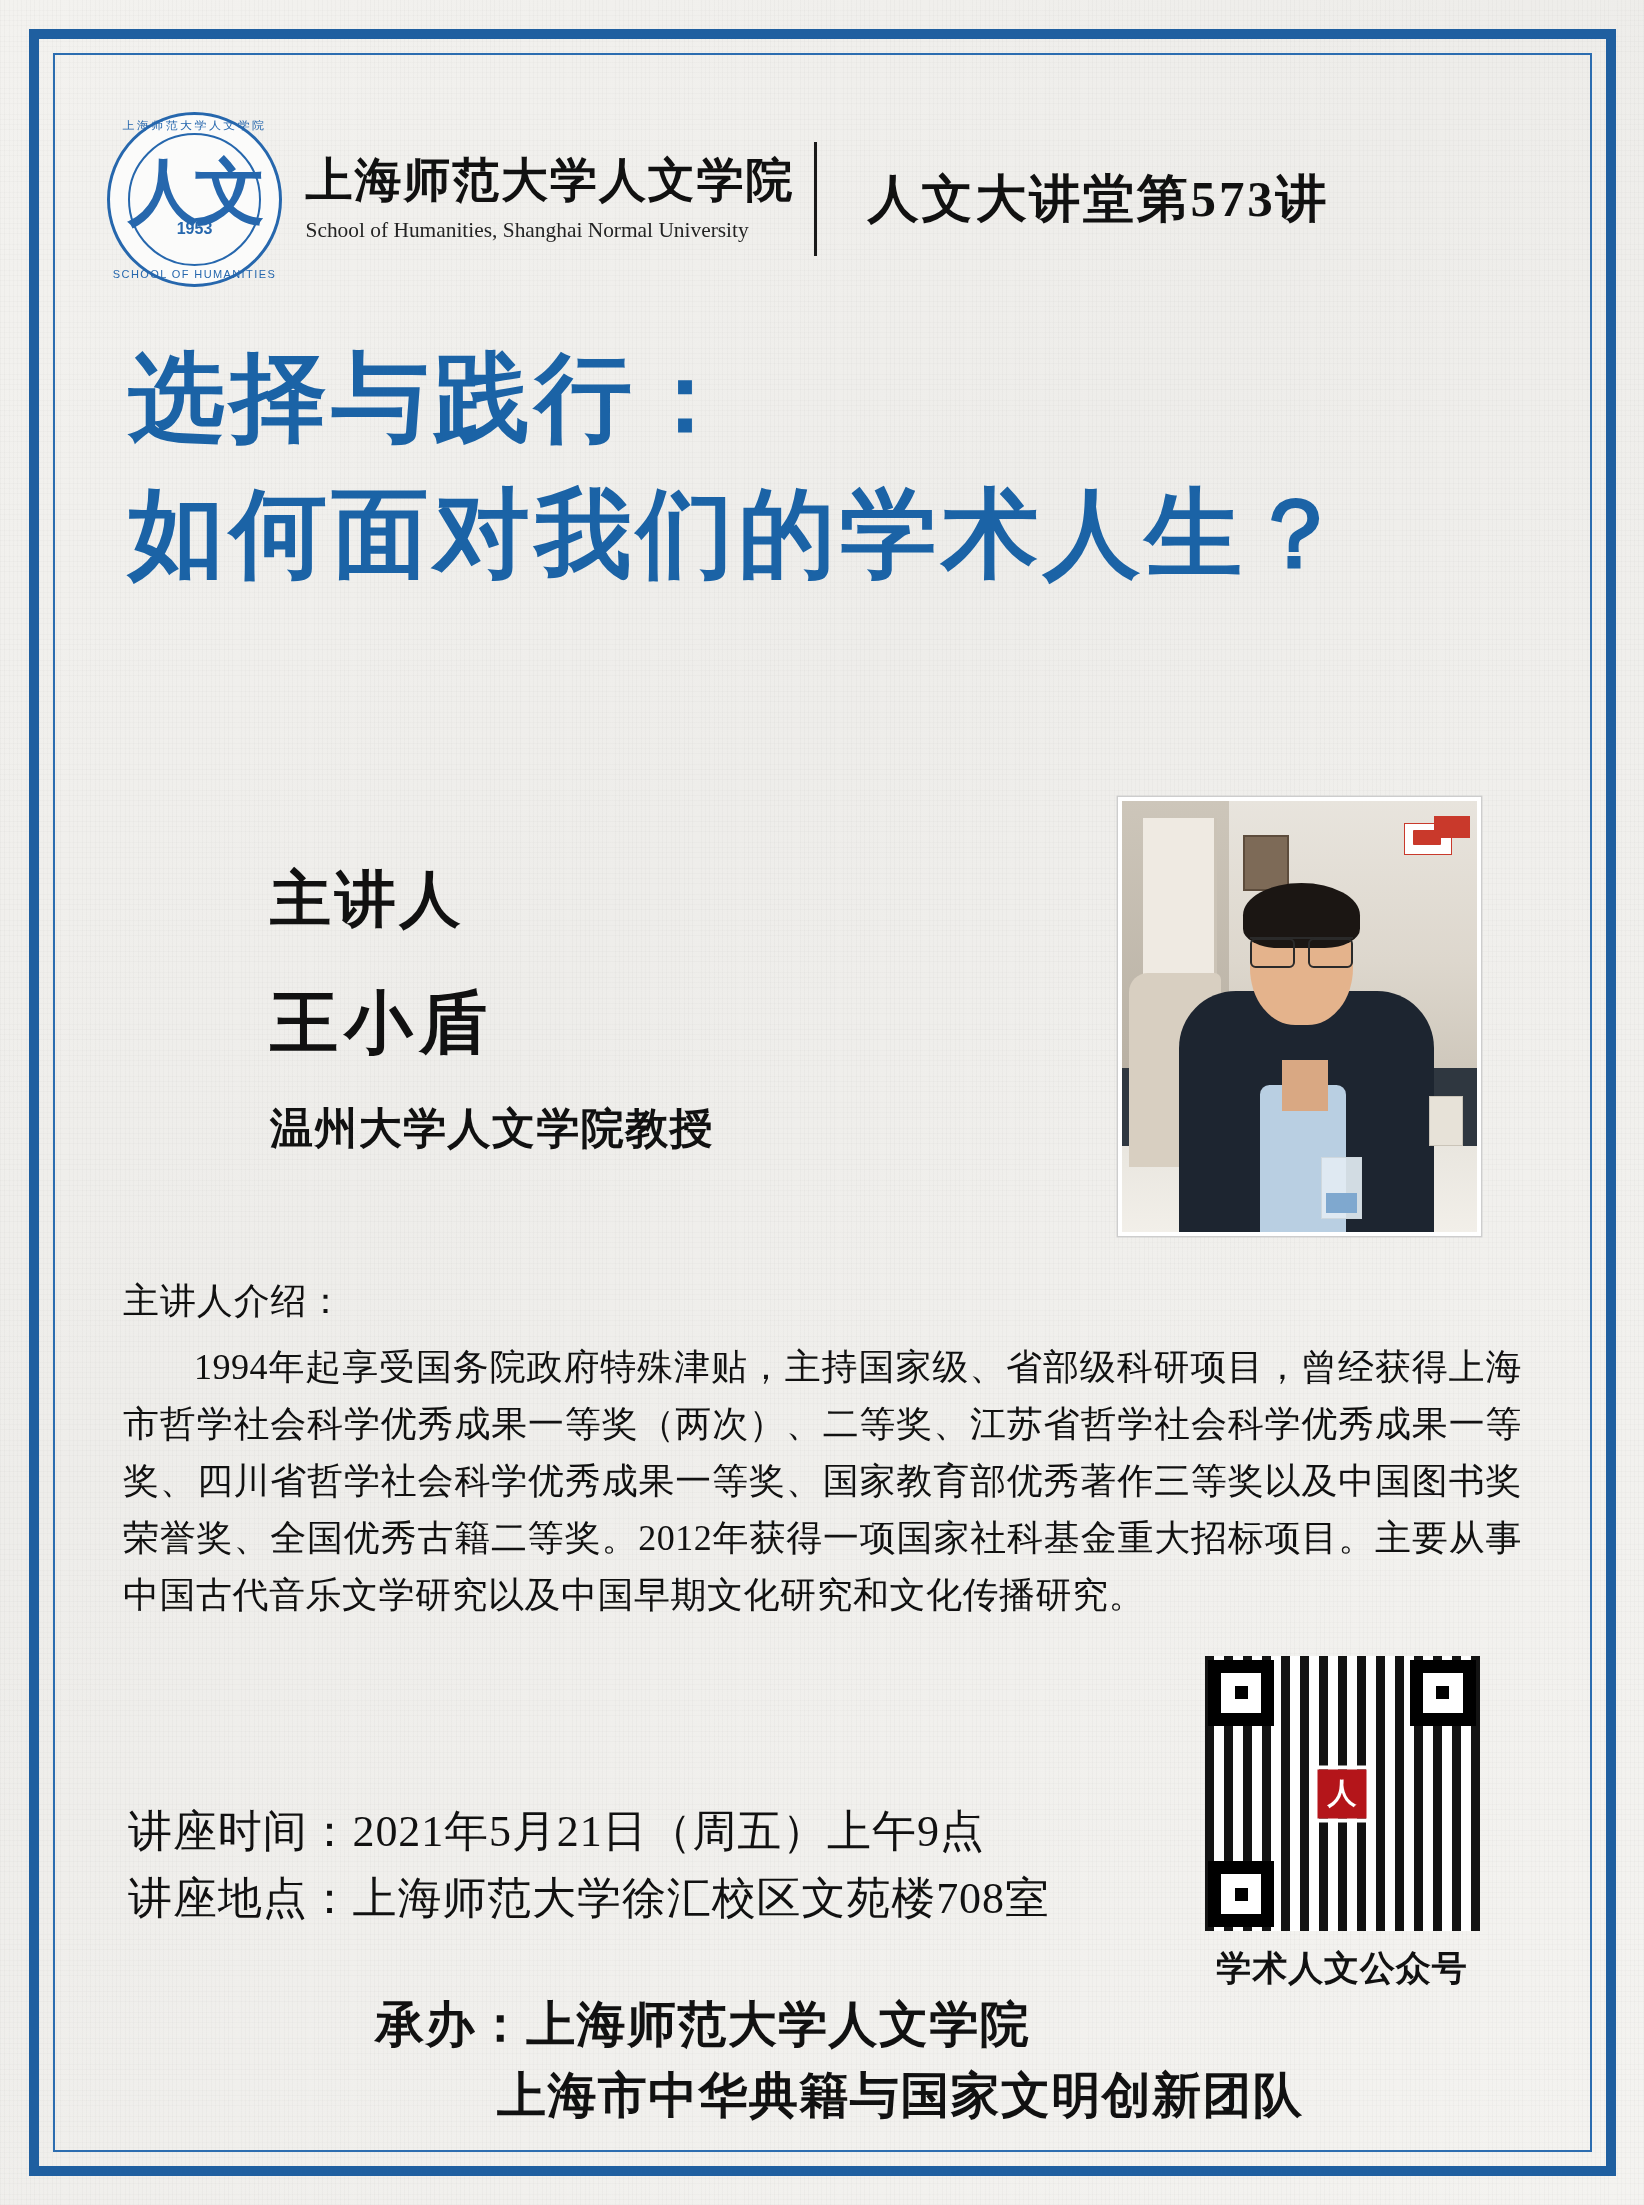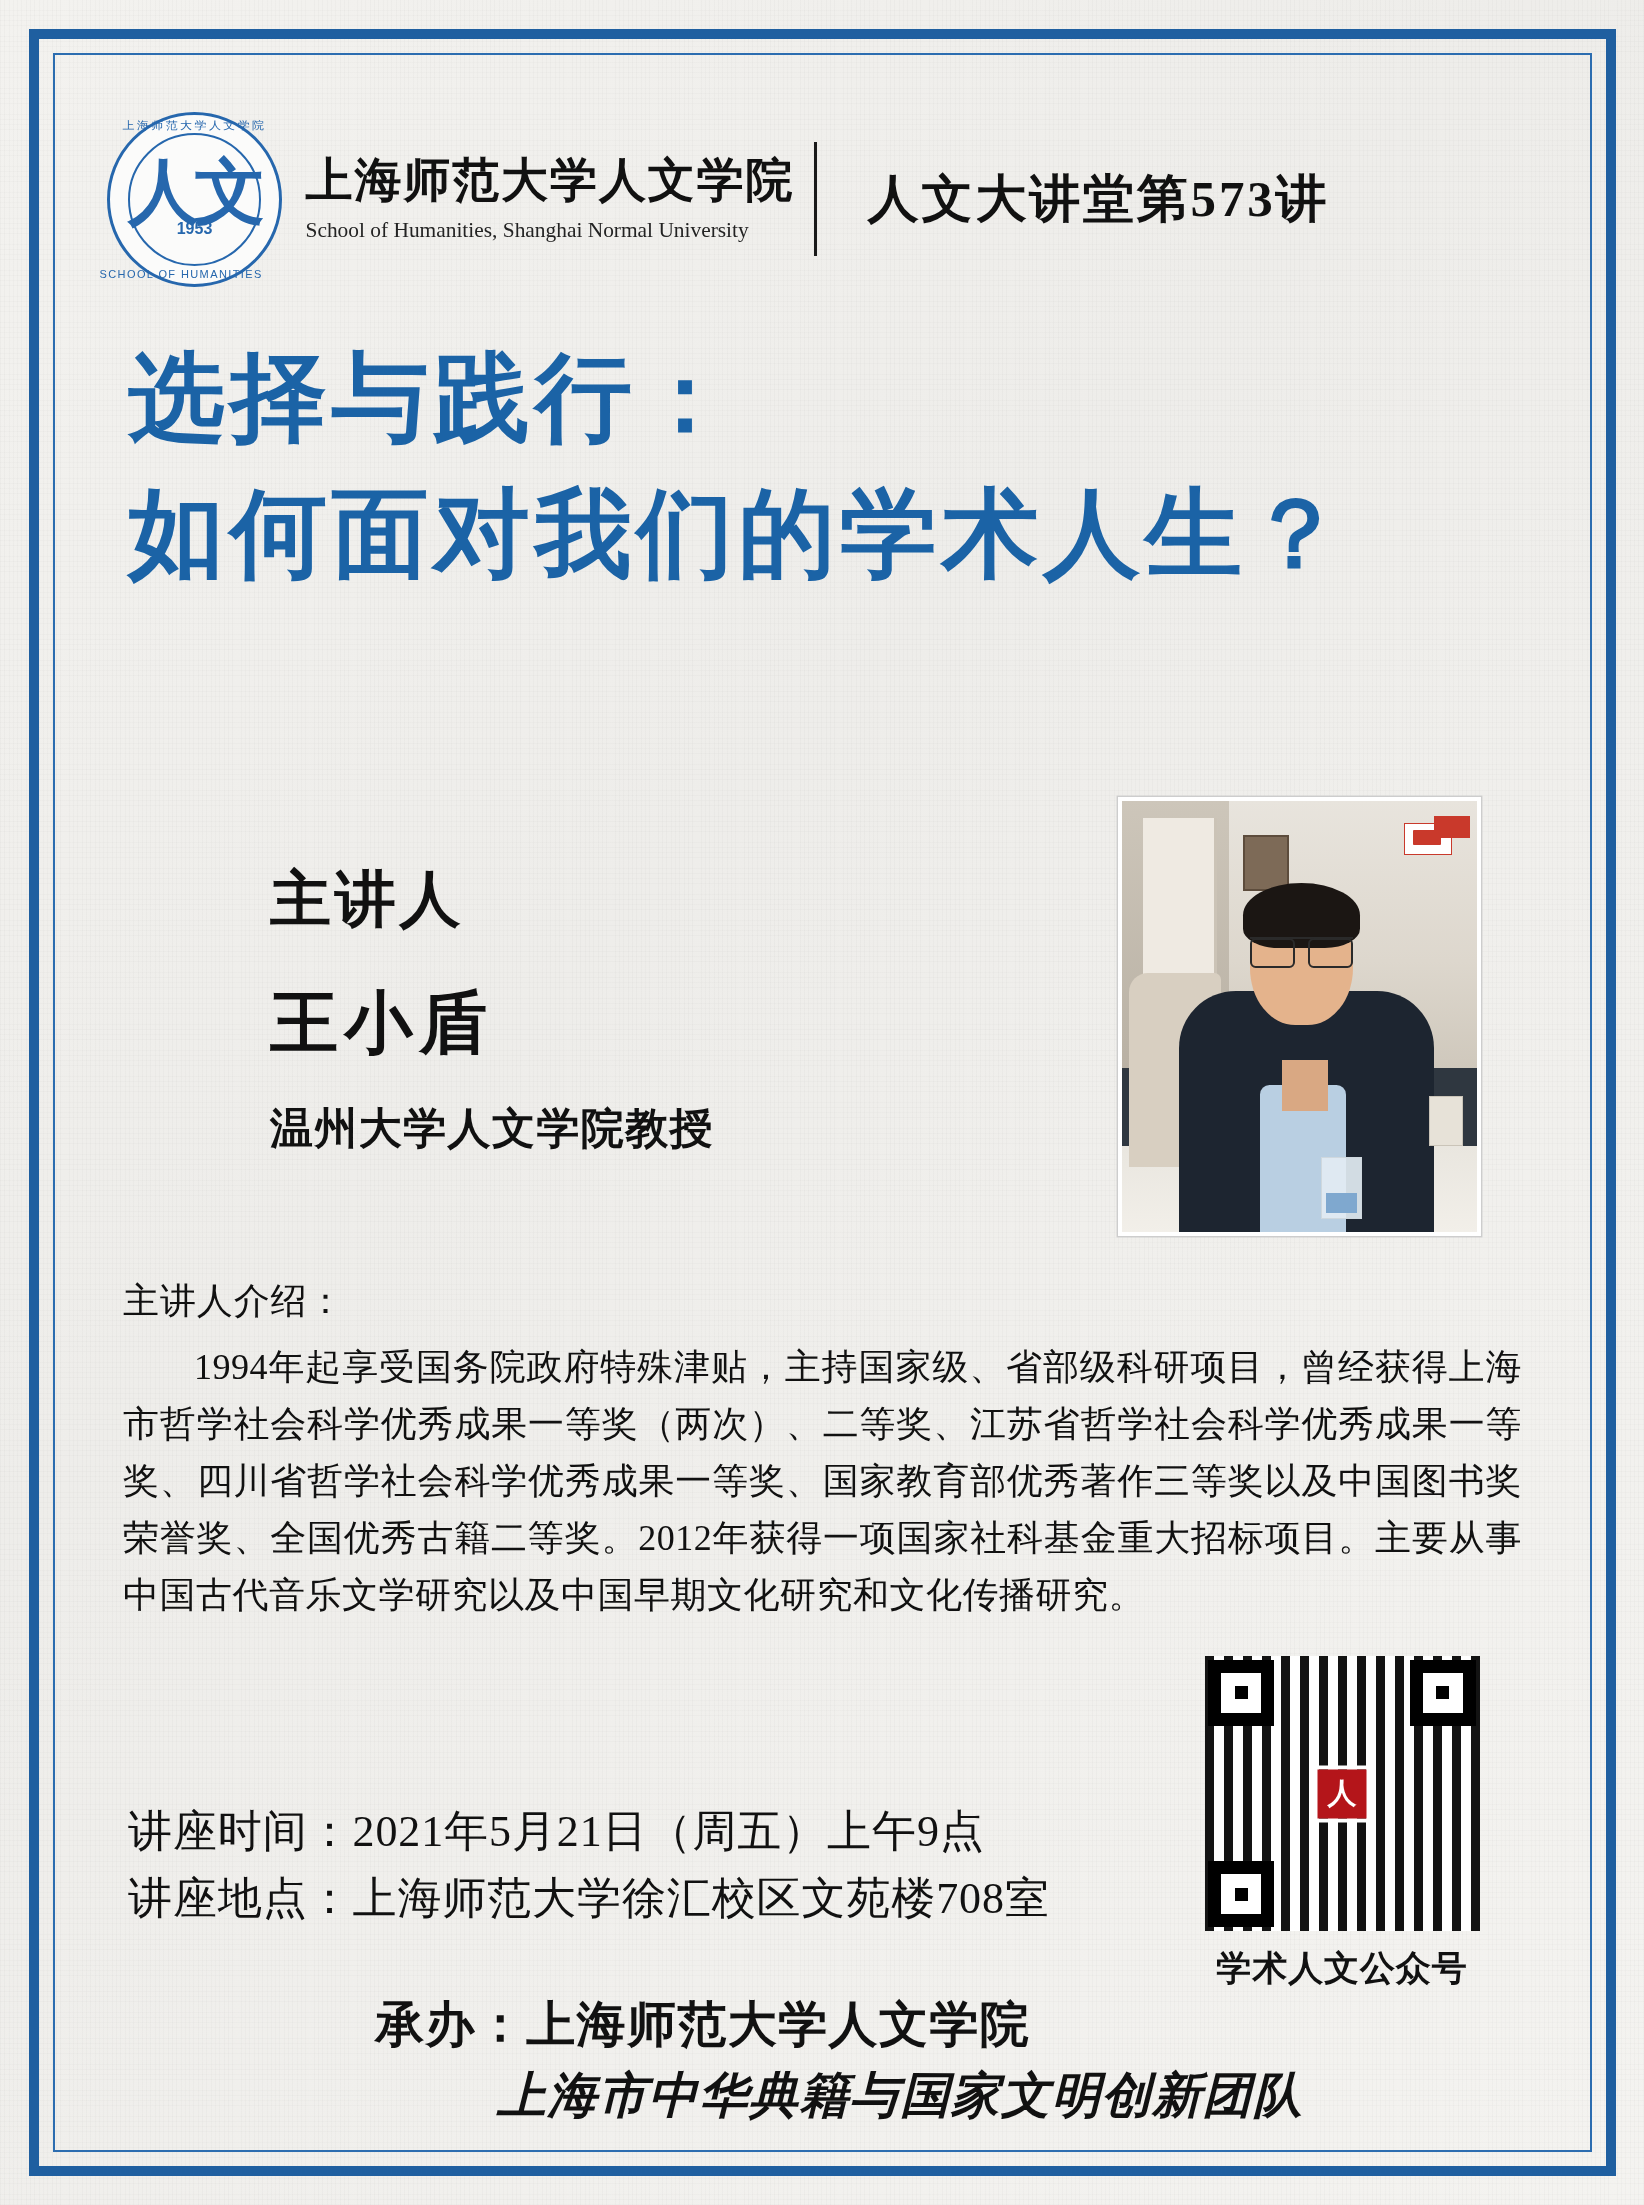--- a/index.html
+++ b/index.html
@@ -109,21 +109,21 @@
     text-align: center;
     font-size: 12px;
     color: #2667ad;
     letter-spacing: 2.4px;
     transform: scaleY(0.9);
   }
   .logo .arc-bottom {
     position: absolute;
     left: 0; bottom: 14.2px;
     width: 190px;
-    text-align: left;
+    text-align: center;
     font-size: 11px;
     color: #2667ad;
     letter-spacing: 1.4px;
   }
 
   .titles {
     margin-left: 16px;
     display: flex;
     align-items: center;
   }
@@ -428,21 +428,20 @@
     font-family: "Liberation Serif", serif;
     font-size: 49px;
     font-weight: bold;
     color: #111111;
     letter-spacing: 1.4px;
     line-height: 1.45;
     white-space: nowrap;
   }
   .organizers .row.second {
     padding-left: 122px;
-    font-style: italic;
   }
 </style>
 </head>
 <body>
 
 <div class="poster">
 
   <div class="frame-outer"></div>
   <div class="frame-inner"></div>
 

